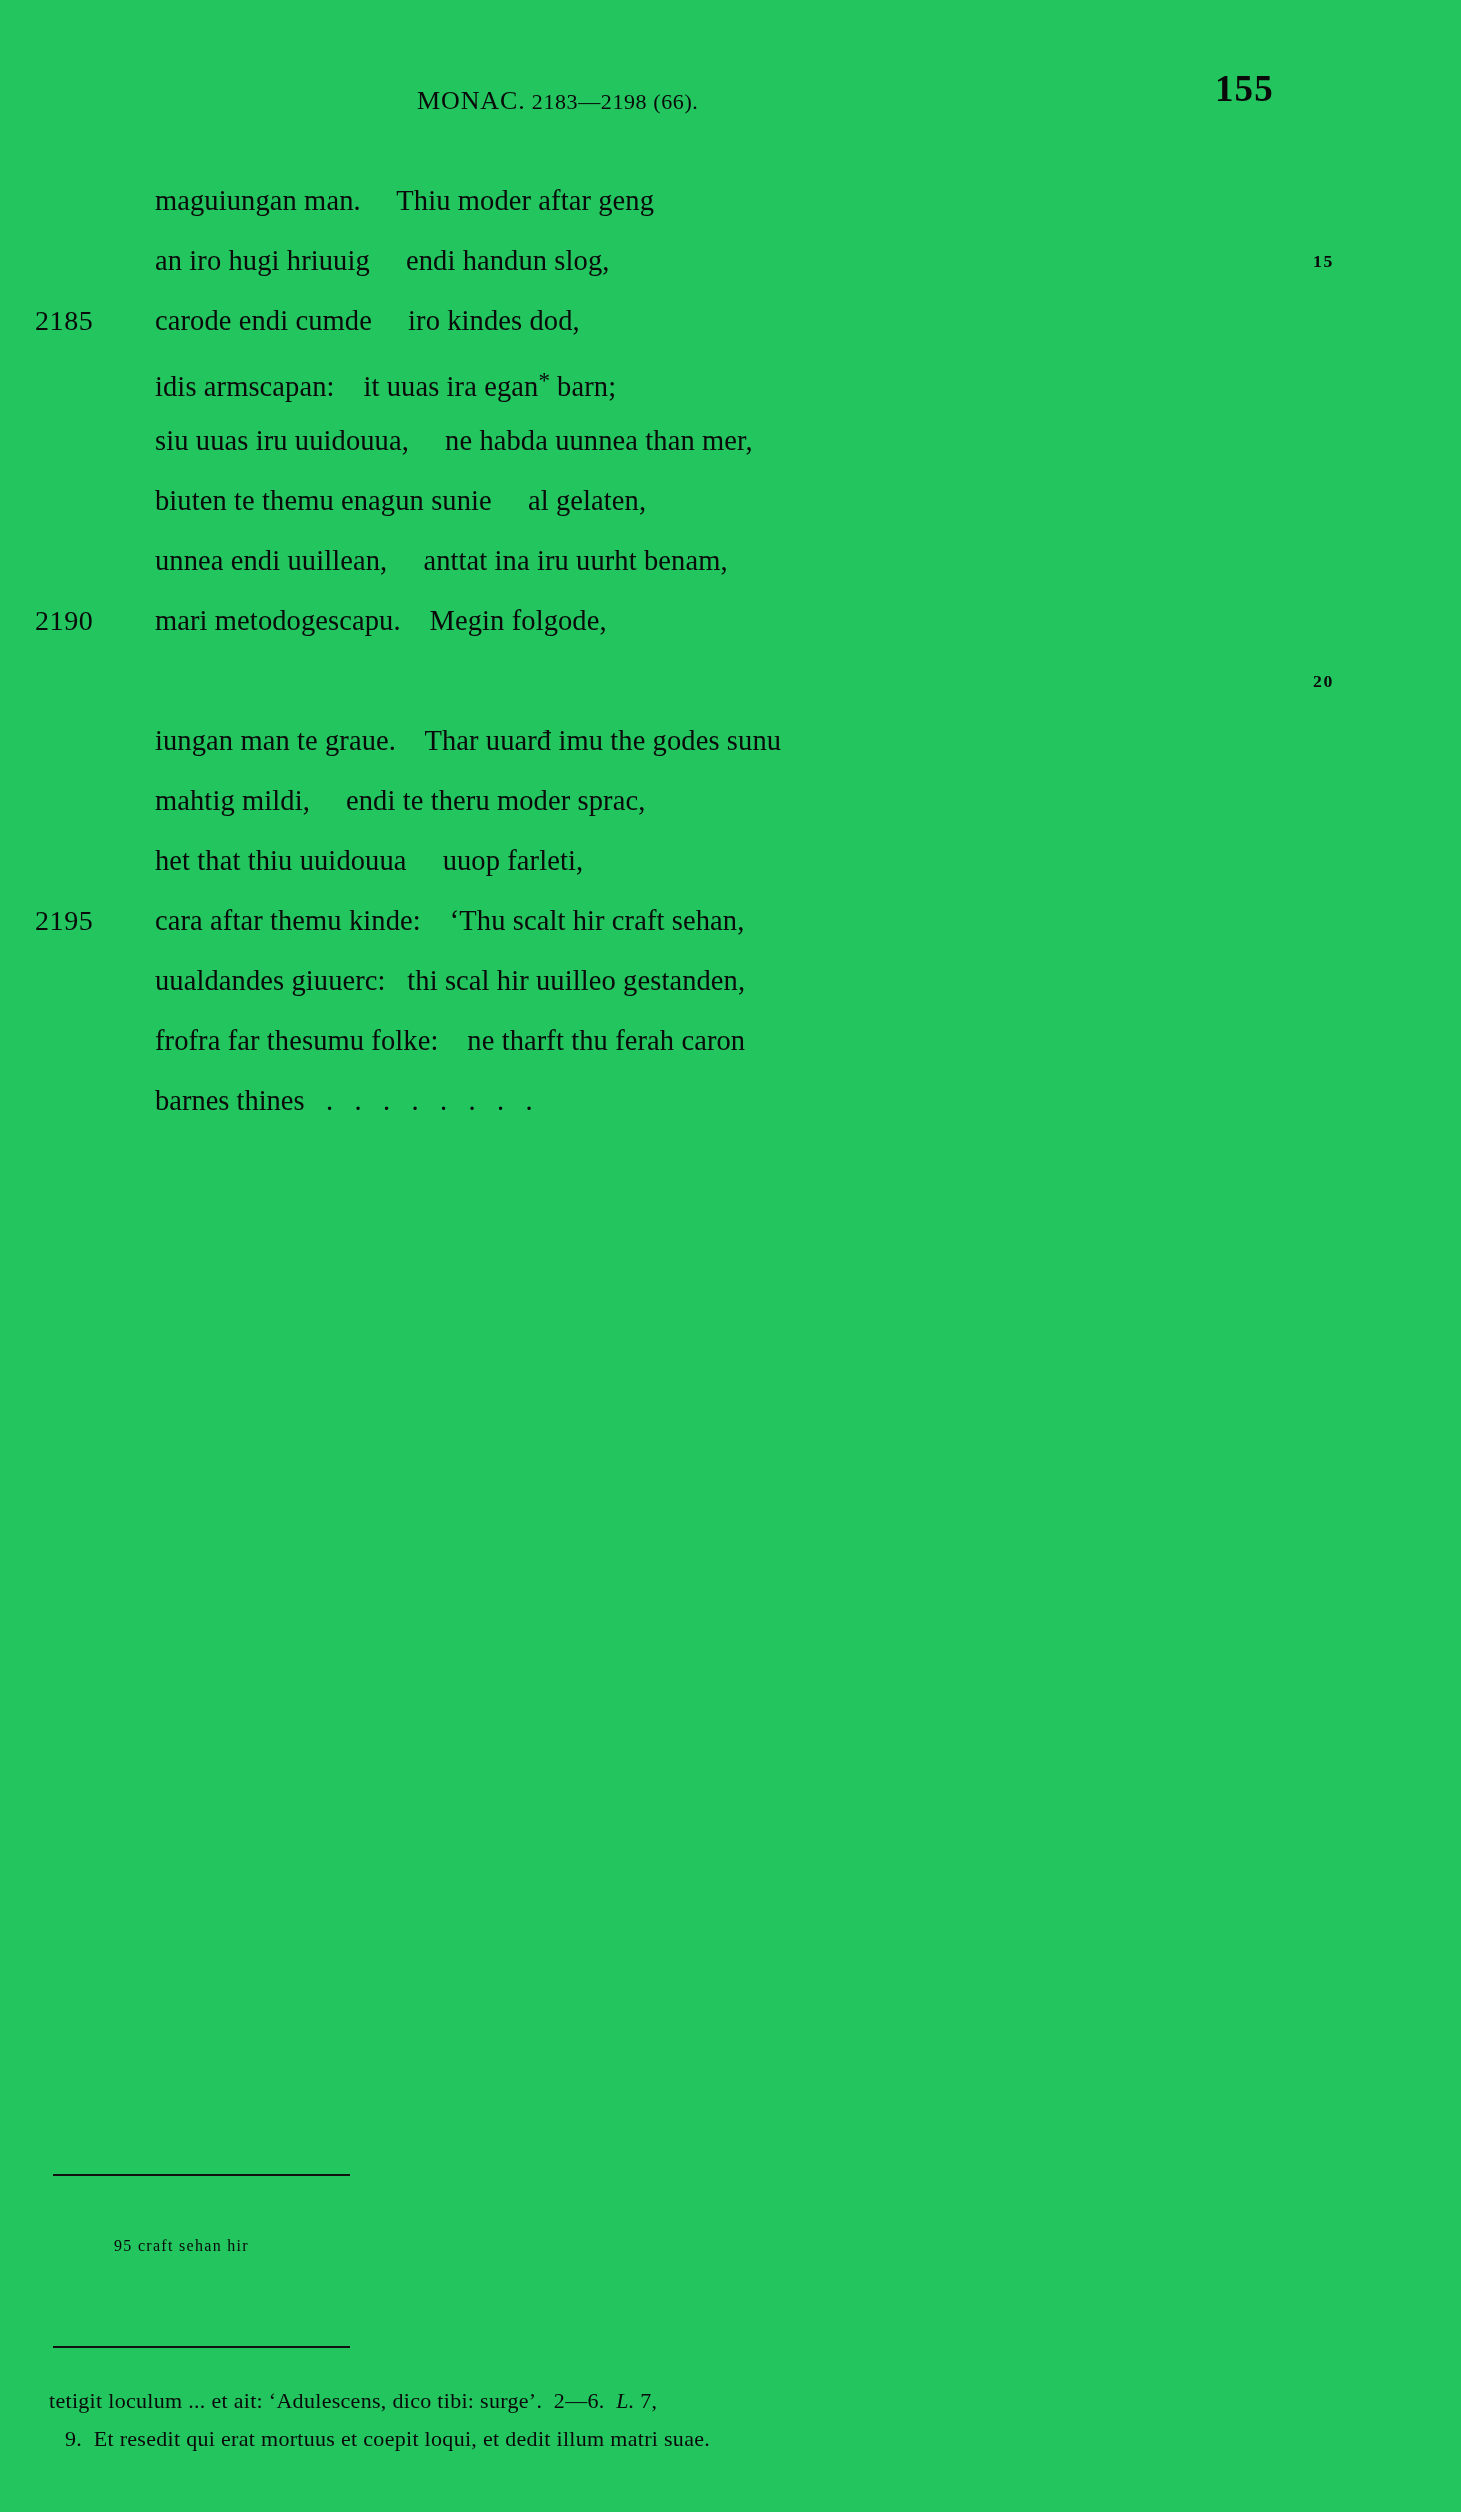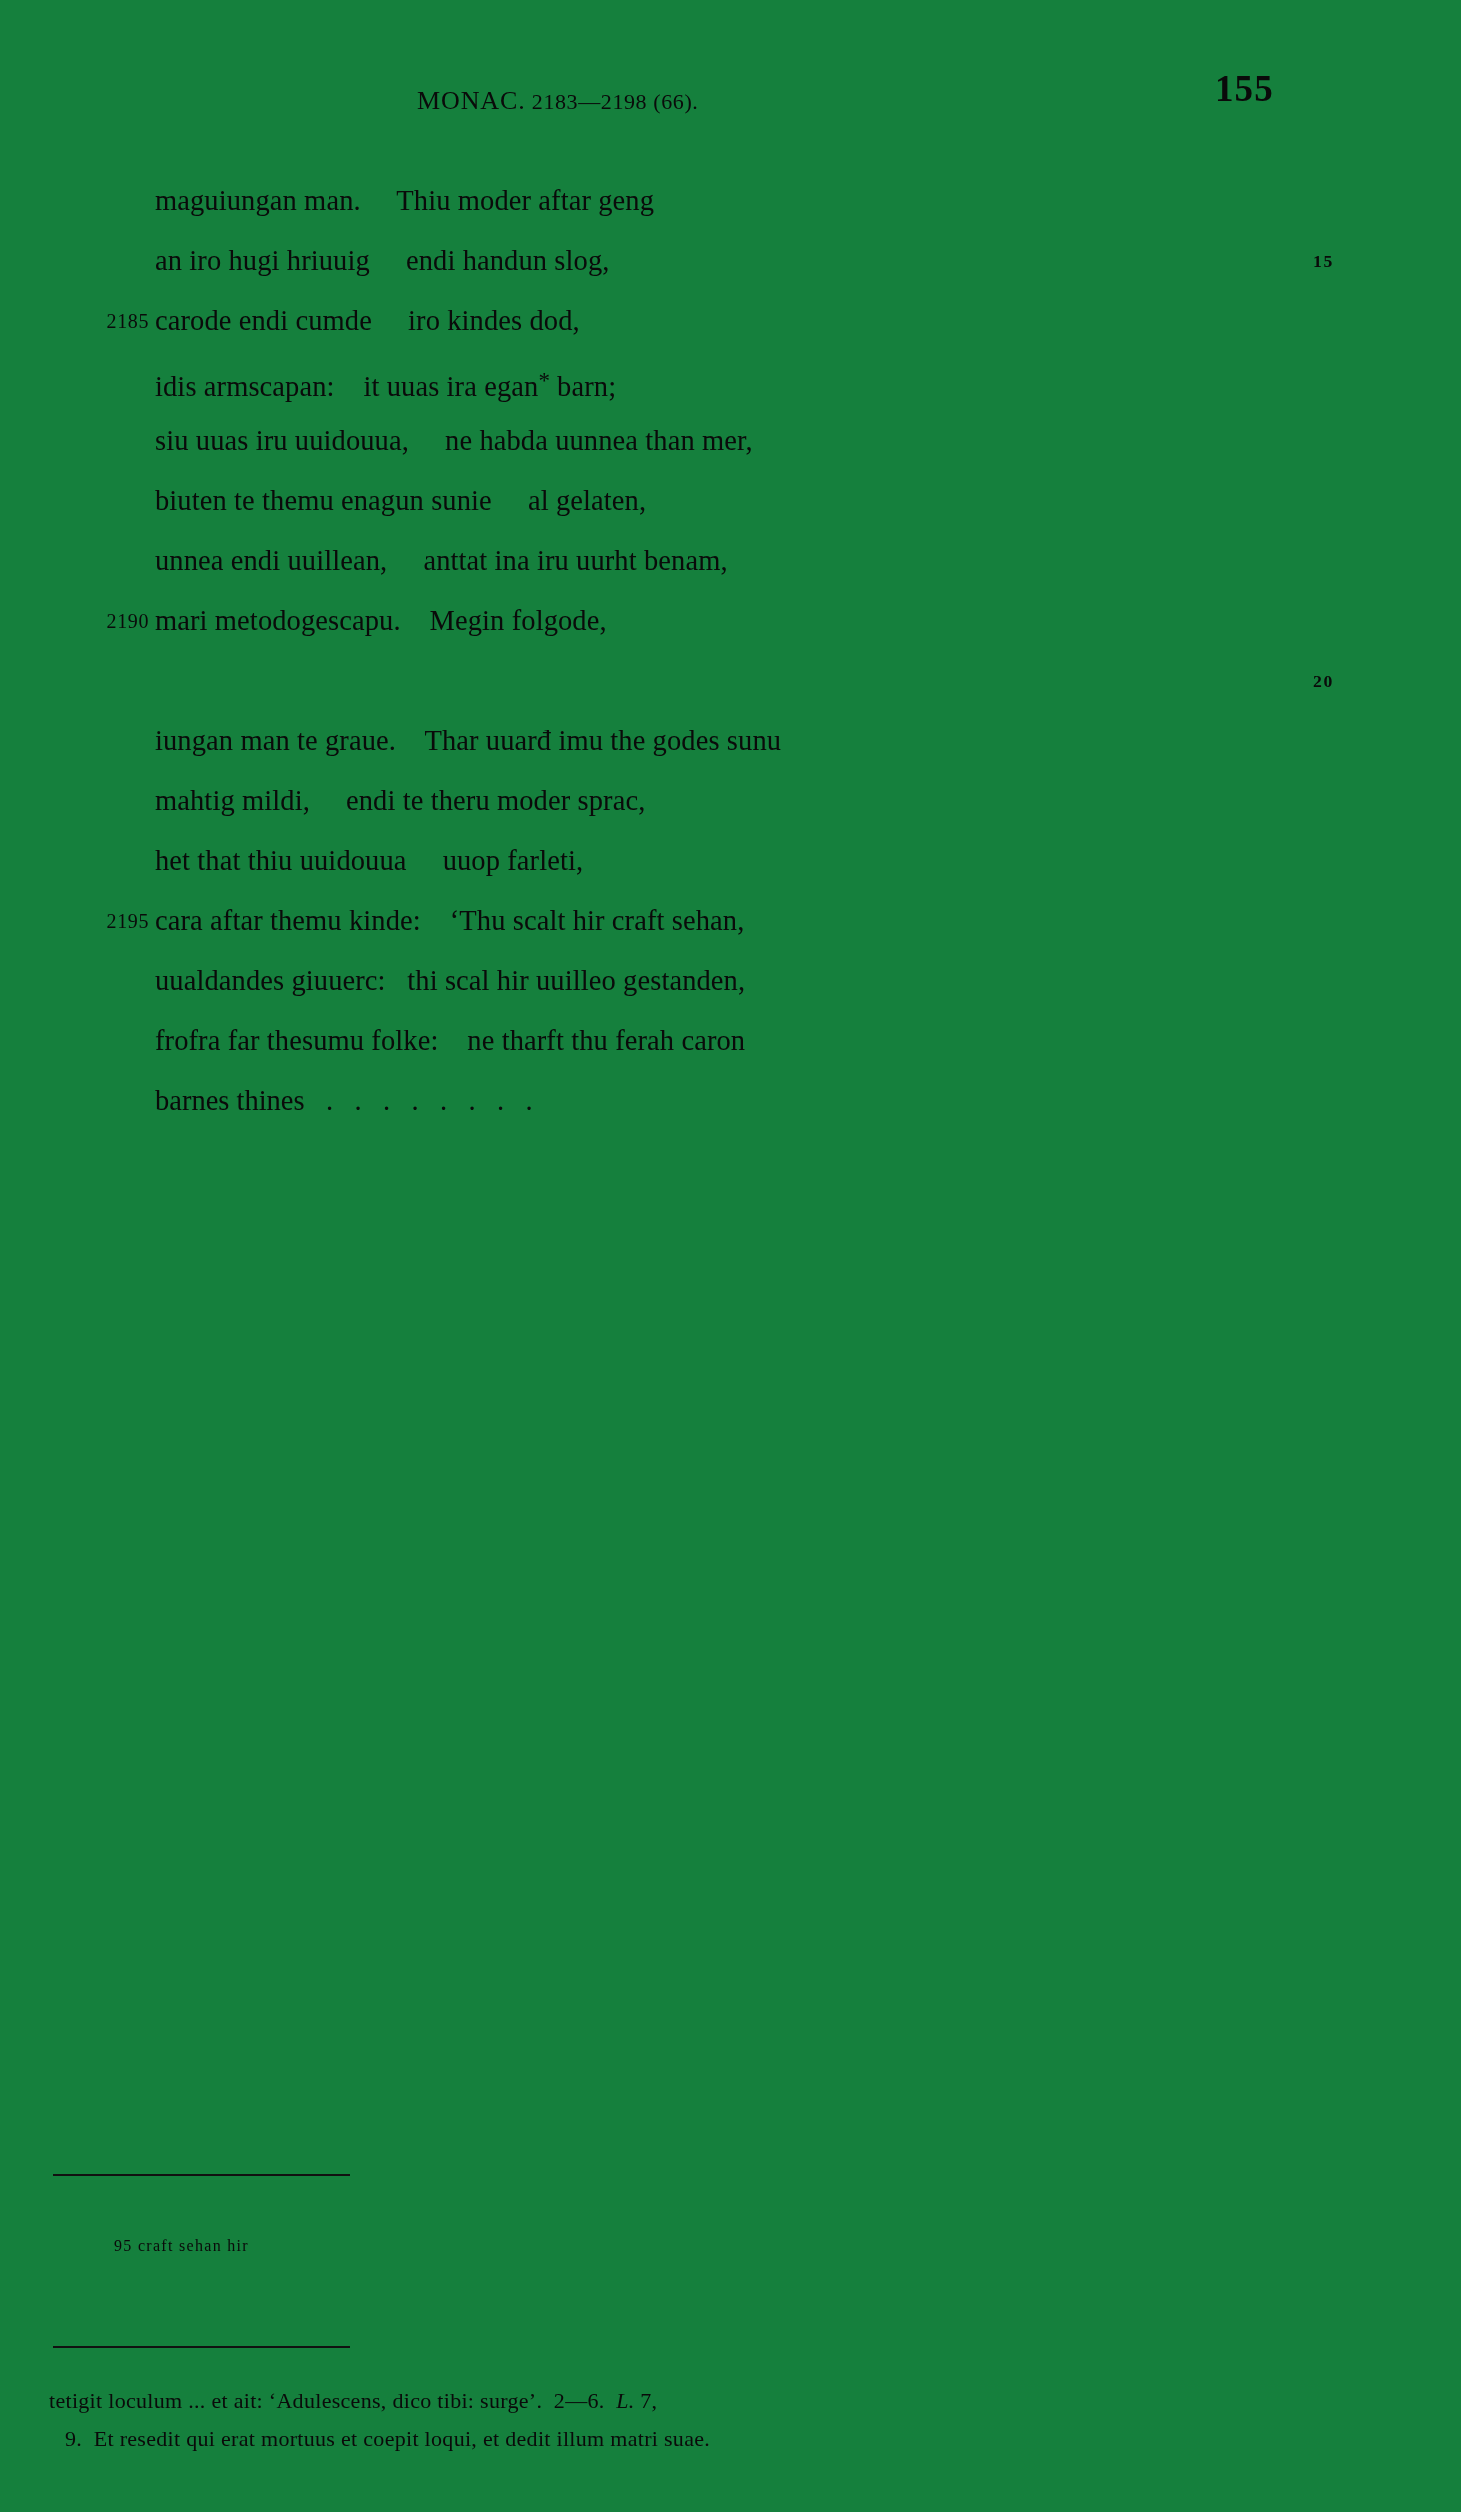--- a/index.html
+++ b/index.html
@@ -9,21 +9,21 @@
   }
   body {
     font-family: "Liberation Serif", "DejaVu Serif", serif;
     color: #0a0a0a;
     -webkit-font-smoothing: none;
   }
   .page {
     position: relative;
     width: 1462px;
     height: 2512px;
-    background: #15803d;
+    background: #22c55e;
     overflow: hidden;
   }
 
   
   .runhead {
     position: absolute;
     top: 80px;
     left: 0;
     width: 1462px;
     height: 51px;
@@ -64,22 +64,22 @@
     white-space: pre;
     font-size: 28.5px;
     letter-spacing: 0.1px;
     padding-left: 24px;
   }
   .vnum {
     position: absolute;
     left: 35px;
     top: 0;
     width: 114px;
-    text-align: right;
-    font-size: 20px;
+    text-align: left;
+    font-size: 28px;
     letter-spacing: 0.6px;
   }
   .vtext {
     position: absolute;
     left: 155px;
     top: 0;
     white-space: pre;
   }
   .vmargin {
     position: absolute;

